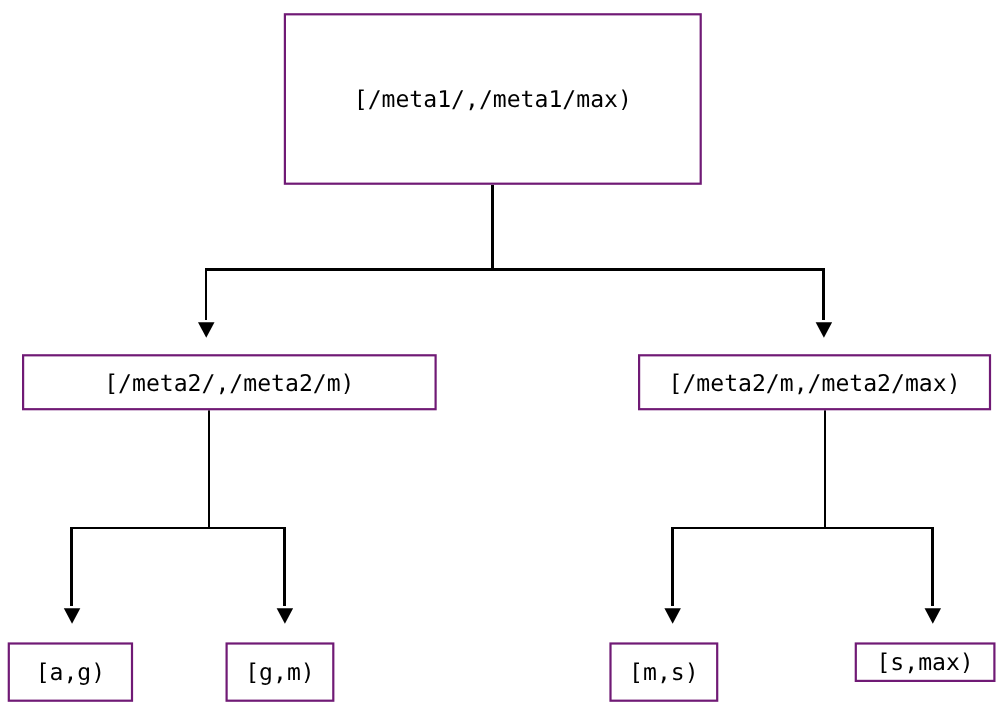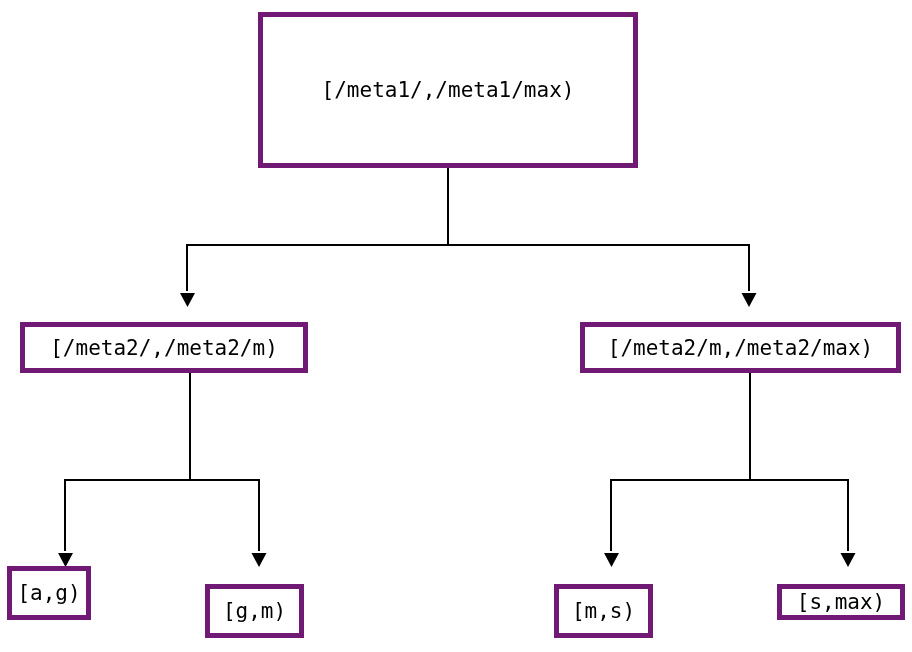--- a/index.html
+++ b/index.html
@@ -19,42 +19,42 @@
   #tree-svg {
     position: absolute;
     top: 0;
     left: 0;
     width: 912px;
     height: 652px;
   }
   .node-box {
     position: absolute;
     box-sizing: border-box;
-    border: 5px solid #701a75;
+    border: 2px solid #701a75;
     background: #ffffff;
     display: flex;
     align-items: center;
     justify-content: center;
     z-index: 2;
   }
   .node-label {
     font-family: "DejaVu Sans Mono", "Liberation Mono", monospace;
     color: #000000;
     white-space: pre;
     letter-spacing: 0px;
   }
   .node-root { left: 258px; top: 12px; width: 380px; height: 156px; }
   .node-root .node-label { font-size: 21px; }
 
-  .node-mid-left  { left: 20px;  top: 322px; width: 288px; height: 51px; }
+  .node-mid-left  { left: 20px;  top: 322px; width: 377px; height: 51px; }
   .node-mid-right { left: 580px; top: 322px; width: 321px; height: 51px; }
   .node-mid-left .node-label,
   .node-mid-right .node-label { font-size: 21px; }
 
-  .node-leaf-1 { left: 7px;   top: 566px; width: 84px; height: 54px; }
+  .node-leaf-1 { left: 7px;   top: 584px; width: 114px; height: 54px; }
   .node-leaf-2 { left: 205px; top: 584px; width: 99px;  height: 54px; }
   .node-leaf-3 { left: 554px; top: 584px; width: 99px;  height: 54px; }
   .node-leaf-4 { left: 777px; top: 584px; width: 128px; height: 36px; }
   .node-leaf-1 .node-label,
   .node-leaf-2 .node-label,
   .node-leaf-3 .node-label,
   .node-leaf-4 .node-label { font-size: 21px; }
 </style>
 </head>
 <body>

